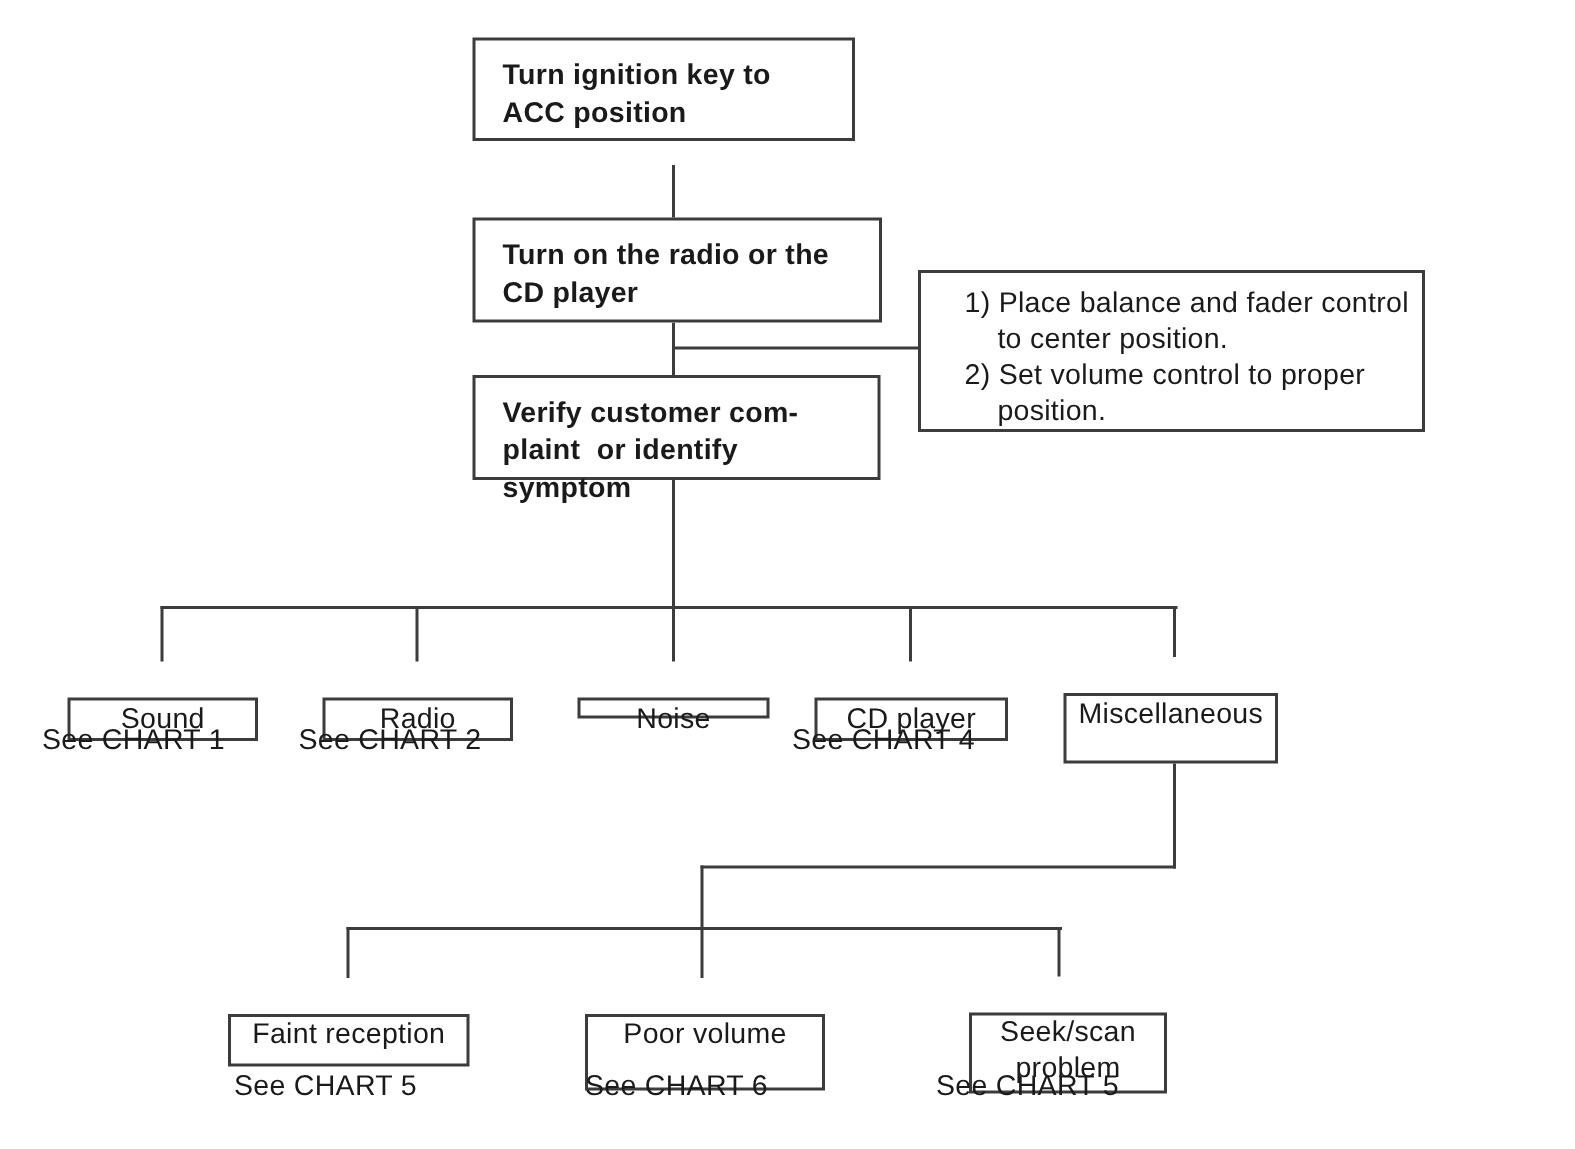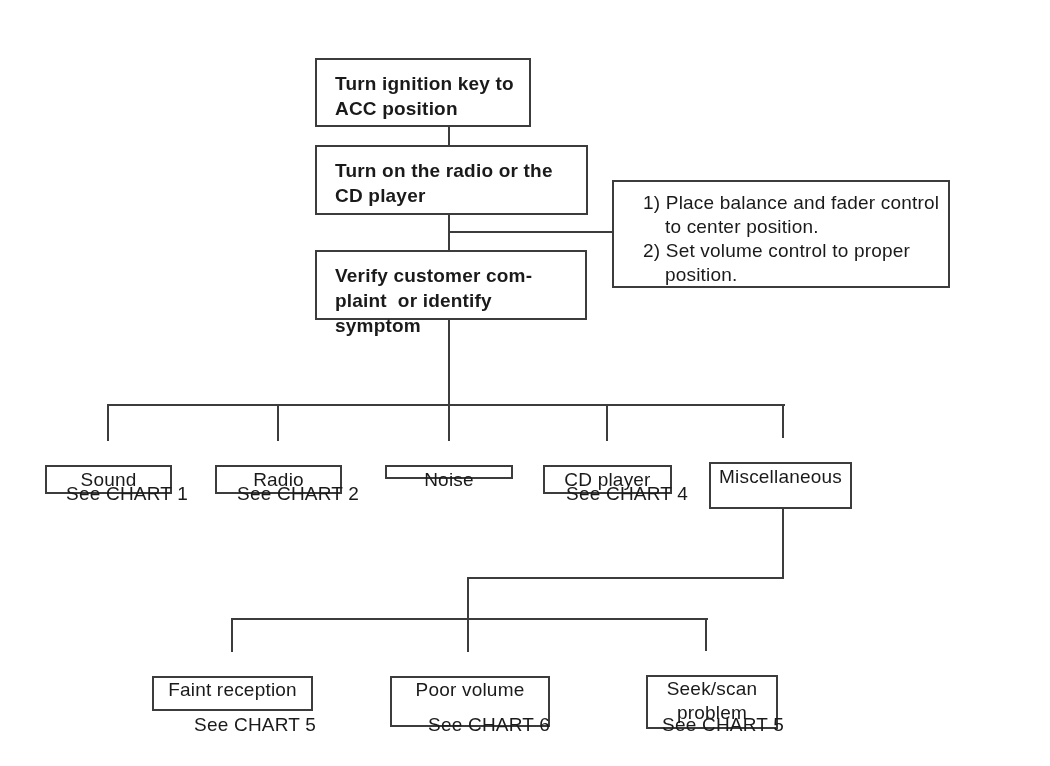--- a/index.html
+++ b/index.html
@@ -52,21 +52,21 @@
     line-height: 24px;
   }
   .line {
     position: absolute;
     background: #3c3c3c;
   }
   .chart-label {
     position: absolute;
     width: 160px;
     font-size: 19px;
-    text-align: right;
+    text-align: left;
     color: #1a1a1a;
     letter-spacing: 0.2px;
   }
 </style>
 </head>
 <body>
 
 <div class="canvas">
 
   <div class="line" style="left:448px; top:110px; width:2px; height:36px"></div>
@@ -78,21 +78,21 @@
   <div class="line" style="left:277px; top:404px; width:2px; height:37px"></div>
   <div class="line" style="left:606px; top:404px; width:2px; height:37px"></div>
   <div class="line" style="left:782px; top:404px; width:2px; height:34px"></div>
   <div class="line" style="left:782px; top:469px; width:2px; height:110px"></div>
   <div class="line" style="left:467px; top:577px; width:317px; height:2px"></div>
   <div class="line" style="left:467px; top:577px; width:2px; height:75px"></div>
   <div class="line" style="left:231px; top:618px; width:477px; height:2px"></div>
   <div class="line" style="left:231px; top:618px; width:2px; height:34px"></div>
   <div class="line" style="left:705px; top:618px; width:2px; height:33px"></div>
 
-  <div class="node bold padded" style="left:315px; top:58px; width:216px; height:69px">
+  <div class="node bold padded" style="left:315px; top:25px; width:255px; height:69px">
     <span class="txt">Turn ignition key to
 ACC position</span>
   </div>
 
   <div class="node bold padded" style="left:315px; top:145px; width:273px; height:70px">
     <span class="txt">Turn on the radio or the
 CD player</span>
   </div>
 
   <div class="node note" style="left:612px; top:180px; width:338px; height:108px">

